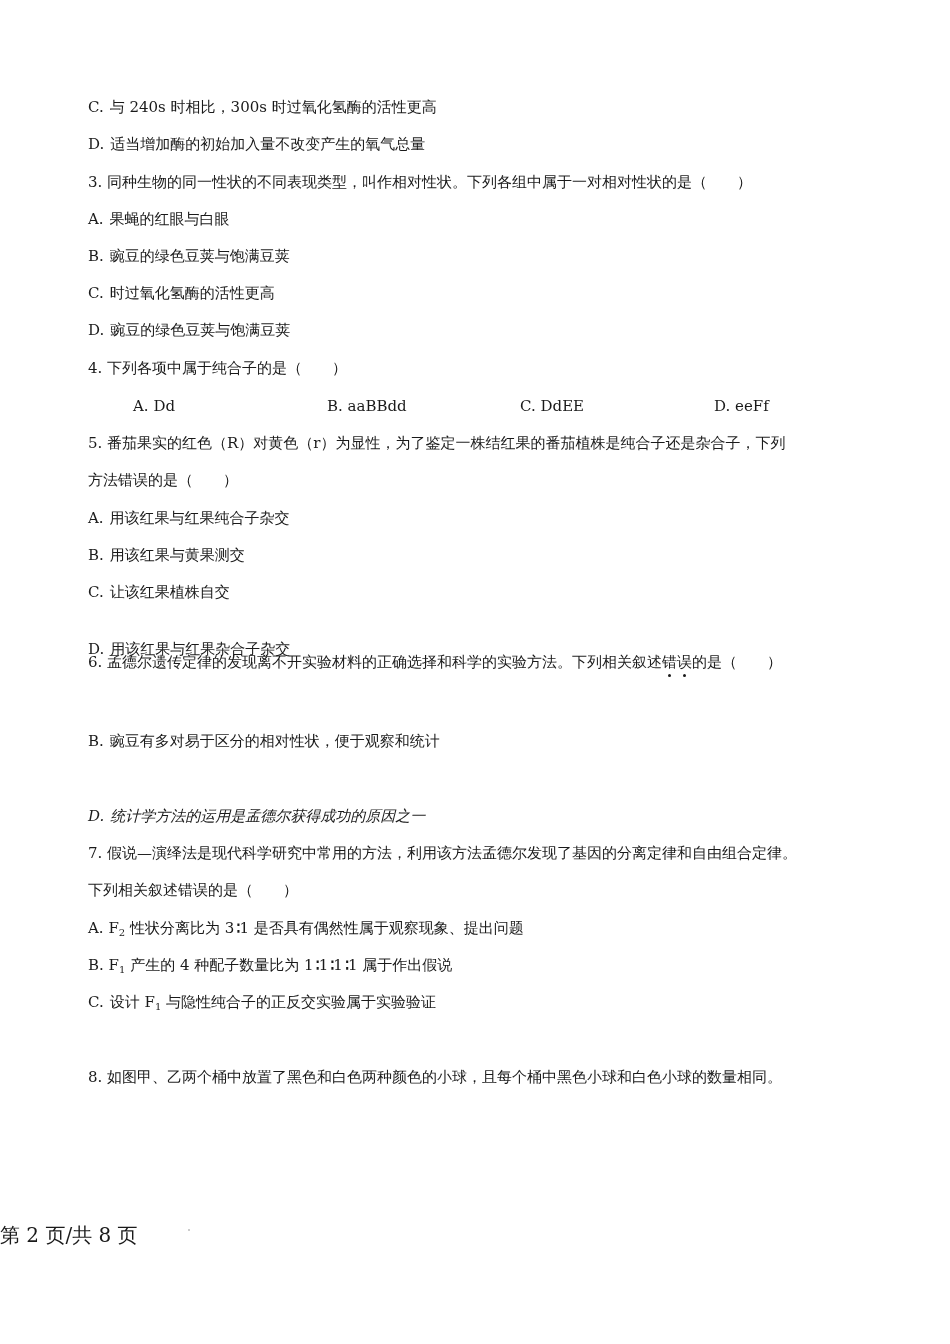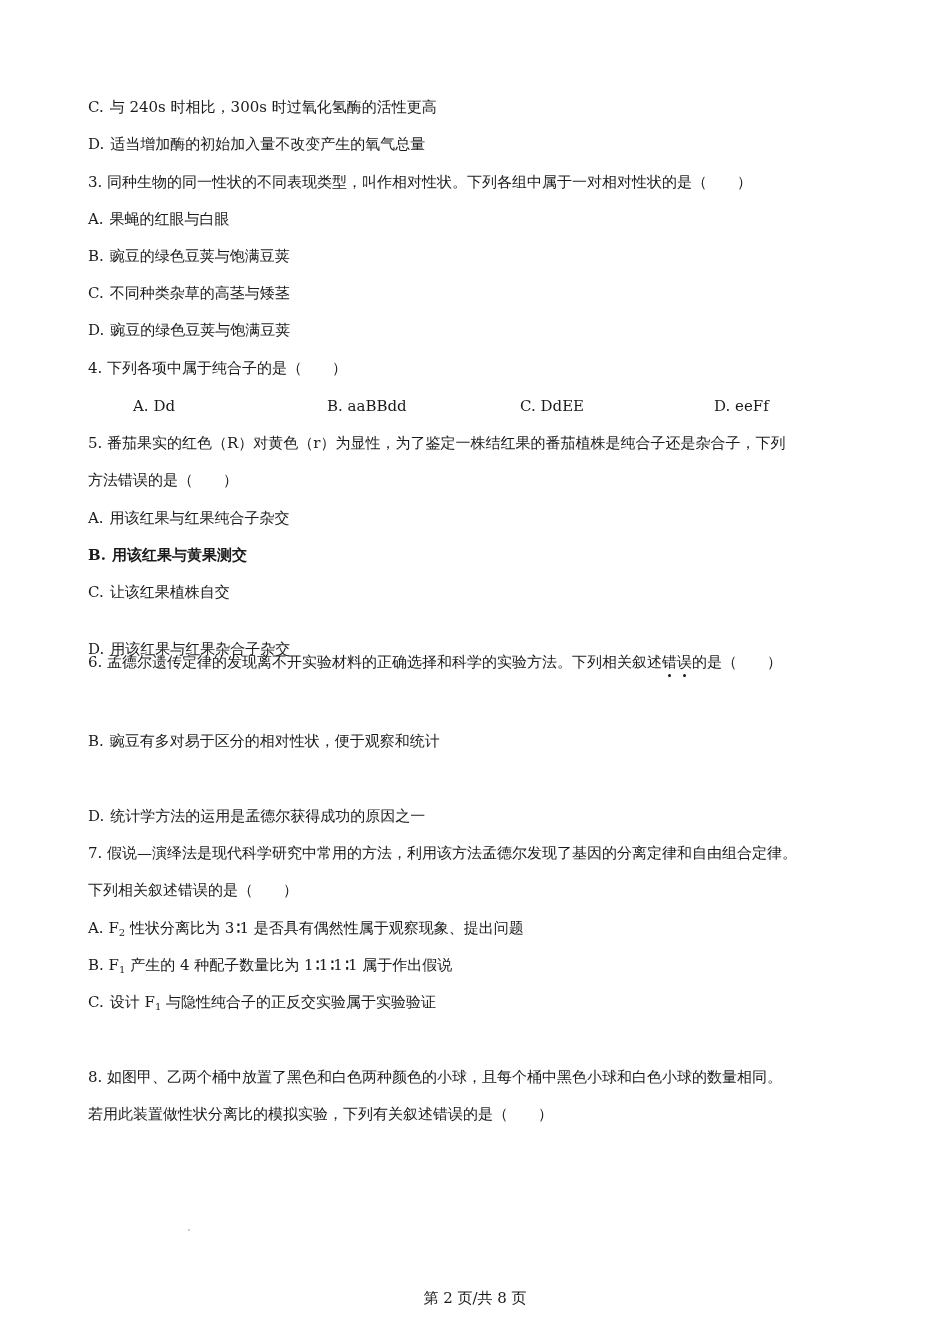--- a/index.html
+++ b/index.html
@@ -63,23 +63,22 @@
     }
     sub {
       font-size: 10px;
       vertical-align: -3px;
       line-height: 0;
     }
     .footer {
       position: absolute;
       left: 0;
       width: 950px;
-      top: 1288px;
-      text-align: center;
-      font-size: 15px;
+      top: 1225px;
+      font-size: 20px;
       line-height: 20px;
     }
     .speck {
       position: absolute;
       left: 188px;
       top: 1229px;
       width: 2px;
       height: 2px;
       background: #cccccc;
     }
@@ -97,21 +96,21 @@
   </div>
 
   <div class="line" style="top:172px;">3. 同种生物的同一性状的不同表现类型，叫作相对性状。下列各组中属于一对相对性状的是（　　）</div>
   <div class="line" style="top:209px;">
     <span class="opt-label">A.</span><span>果蝇的红眼与白眼</span>
   </div>
   <div class="line" style="top:246px;">
     <span class="opt-label">B.</span><span>豌豆的绿色豆荚与饱满豆荚</span>
   </div>
   <div class="line" style="top:283px;">
-    <span class="opt-label">C.</span><span>不同种类杂草的高茎与矮茎</span>
+    <span class="opt-label">C.</span><span>时过氧化氢酶的活性更高</span>
   </div>
   <div class="line" style="top:320px;">
     <span class="opt-label">D.</span><span>豌豆的绿色豆荚与饱满豆荚</span>
   </div>
 
   <div class="line" style="top:358px;">4. 下列各项中属于纯合子的是（　　）</div>
   <div class="opts-row" style="top:396px;">
     <span class="cell" style="left:0px;">
       <span>A.</span> <span>Dd</span>
     </span>
@@ -124,51 +123,50 @@
     <span class="cell" style="left:581px;">
       <span>D.</span> <span>eeFf</span>
     </span>
   </div>
 
   <div class="line" style="top:433px;">5. 番茄果实的红色（R）对黄色（r）为显性，为了鉴定一株结红果的番茄植株是纯合子还是杂合子，下列</div>
   <div class="line" style="top:470px;">方法错误的是（　　）</div>
   <div class="line" style="top:508px;">
     <span class="opt-label">A.</span><span>用该红果与红果纯合子杂交</span>
   </div>
-  <div class="line" style="top:545px;font-weight:bold;">
+  <div class="line" style="top:545px;">
     <span class="opt-label">B.</span><span>用该红果与黄果测交</span>
   </div>
   <div class="line" style="top:582px;">
     <span class="opt-label">C.</span><span>让该红果植株自交</span>
   </div>
   <div class="line" style="top:619px;margin-top:20px;">
     <span class="opt-label">D.</span><span>用该红果与红果杂合子杂交</span>
   </div>
 
   <div class="line" style="top:652px;">
     <span>6. 孟德尔遗传定律的发现离不开实验材料的正确选择和科学的实验方法。下列相关叙述</span><span class="emph">错</span><span class="emph">误</span><span>的是（　　）</span>
   </div>
   <div class="line" style="top:731px;">
     <span class="opt-label">B.</span><span>豌豆有多对易于区分的相对性状，便于观察和统计</span>
   </div>
-  <div class="line" style="top:806px;">
+  <div class="line" style="top:806px;font-style:italic;">
     <span class="opt-label">D.</span><span>统计学方法的运用是孟德尔获得成功的原因之一</span>
   </div>
 
   <div class="line" style="top:843px;">7. 假说—演绎法是现代科学研究中常用的方法，利用该方法孟德尔发现了基因的分离定律和自由组合定律。</div>
   <div class="line" style="top:880px;">下列相关叙述错误的是（　　）</div>
   <div class="line" style="top:918px;">
     <span>A.</span> <span>F</span><sub>2</sub><span> 性状分离比为 3∶1 是否具有偶然性属于观察现象、提出问题</span>
   </div>
   <div class="line" style="top:955px;">
     <span>B.</span> <span>F</span><sub>1</sub><span> 产生的 4 种配子数量比为 1∶1∶1∶1 属于作出假说</span>
   </div>
   <div class="line" style="top:992px;">
     <span class="opt-label">C.</span><span>设计 F</span><sub>1</sub><span> 与隐性纯合子的正反交实验属于实验验证</span>
   </div>
 
   <div class="line" style="top:1067px;">8. 如图甲、乙两个桶中放置了黑色和白色两种颜色的小球，且每个桶中黑色小球和白色小球的数量相同。</div>
-  <div class="line" style="top:1104px;">若用此装置做性状分离比的模拟实验，下列有关叙述错误的是（　　）</div>
 
   <div class="speck"></div>
   <div class="footer">第 2 页/共 8 页</div>
 
 </div>
 
 </body></html>

